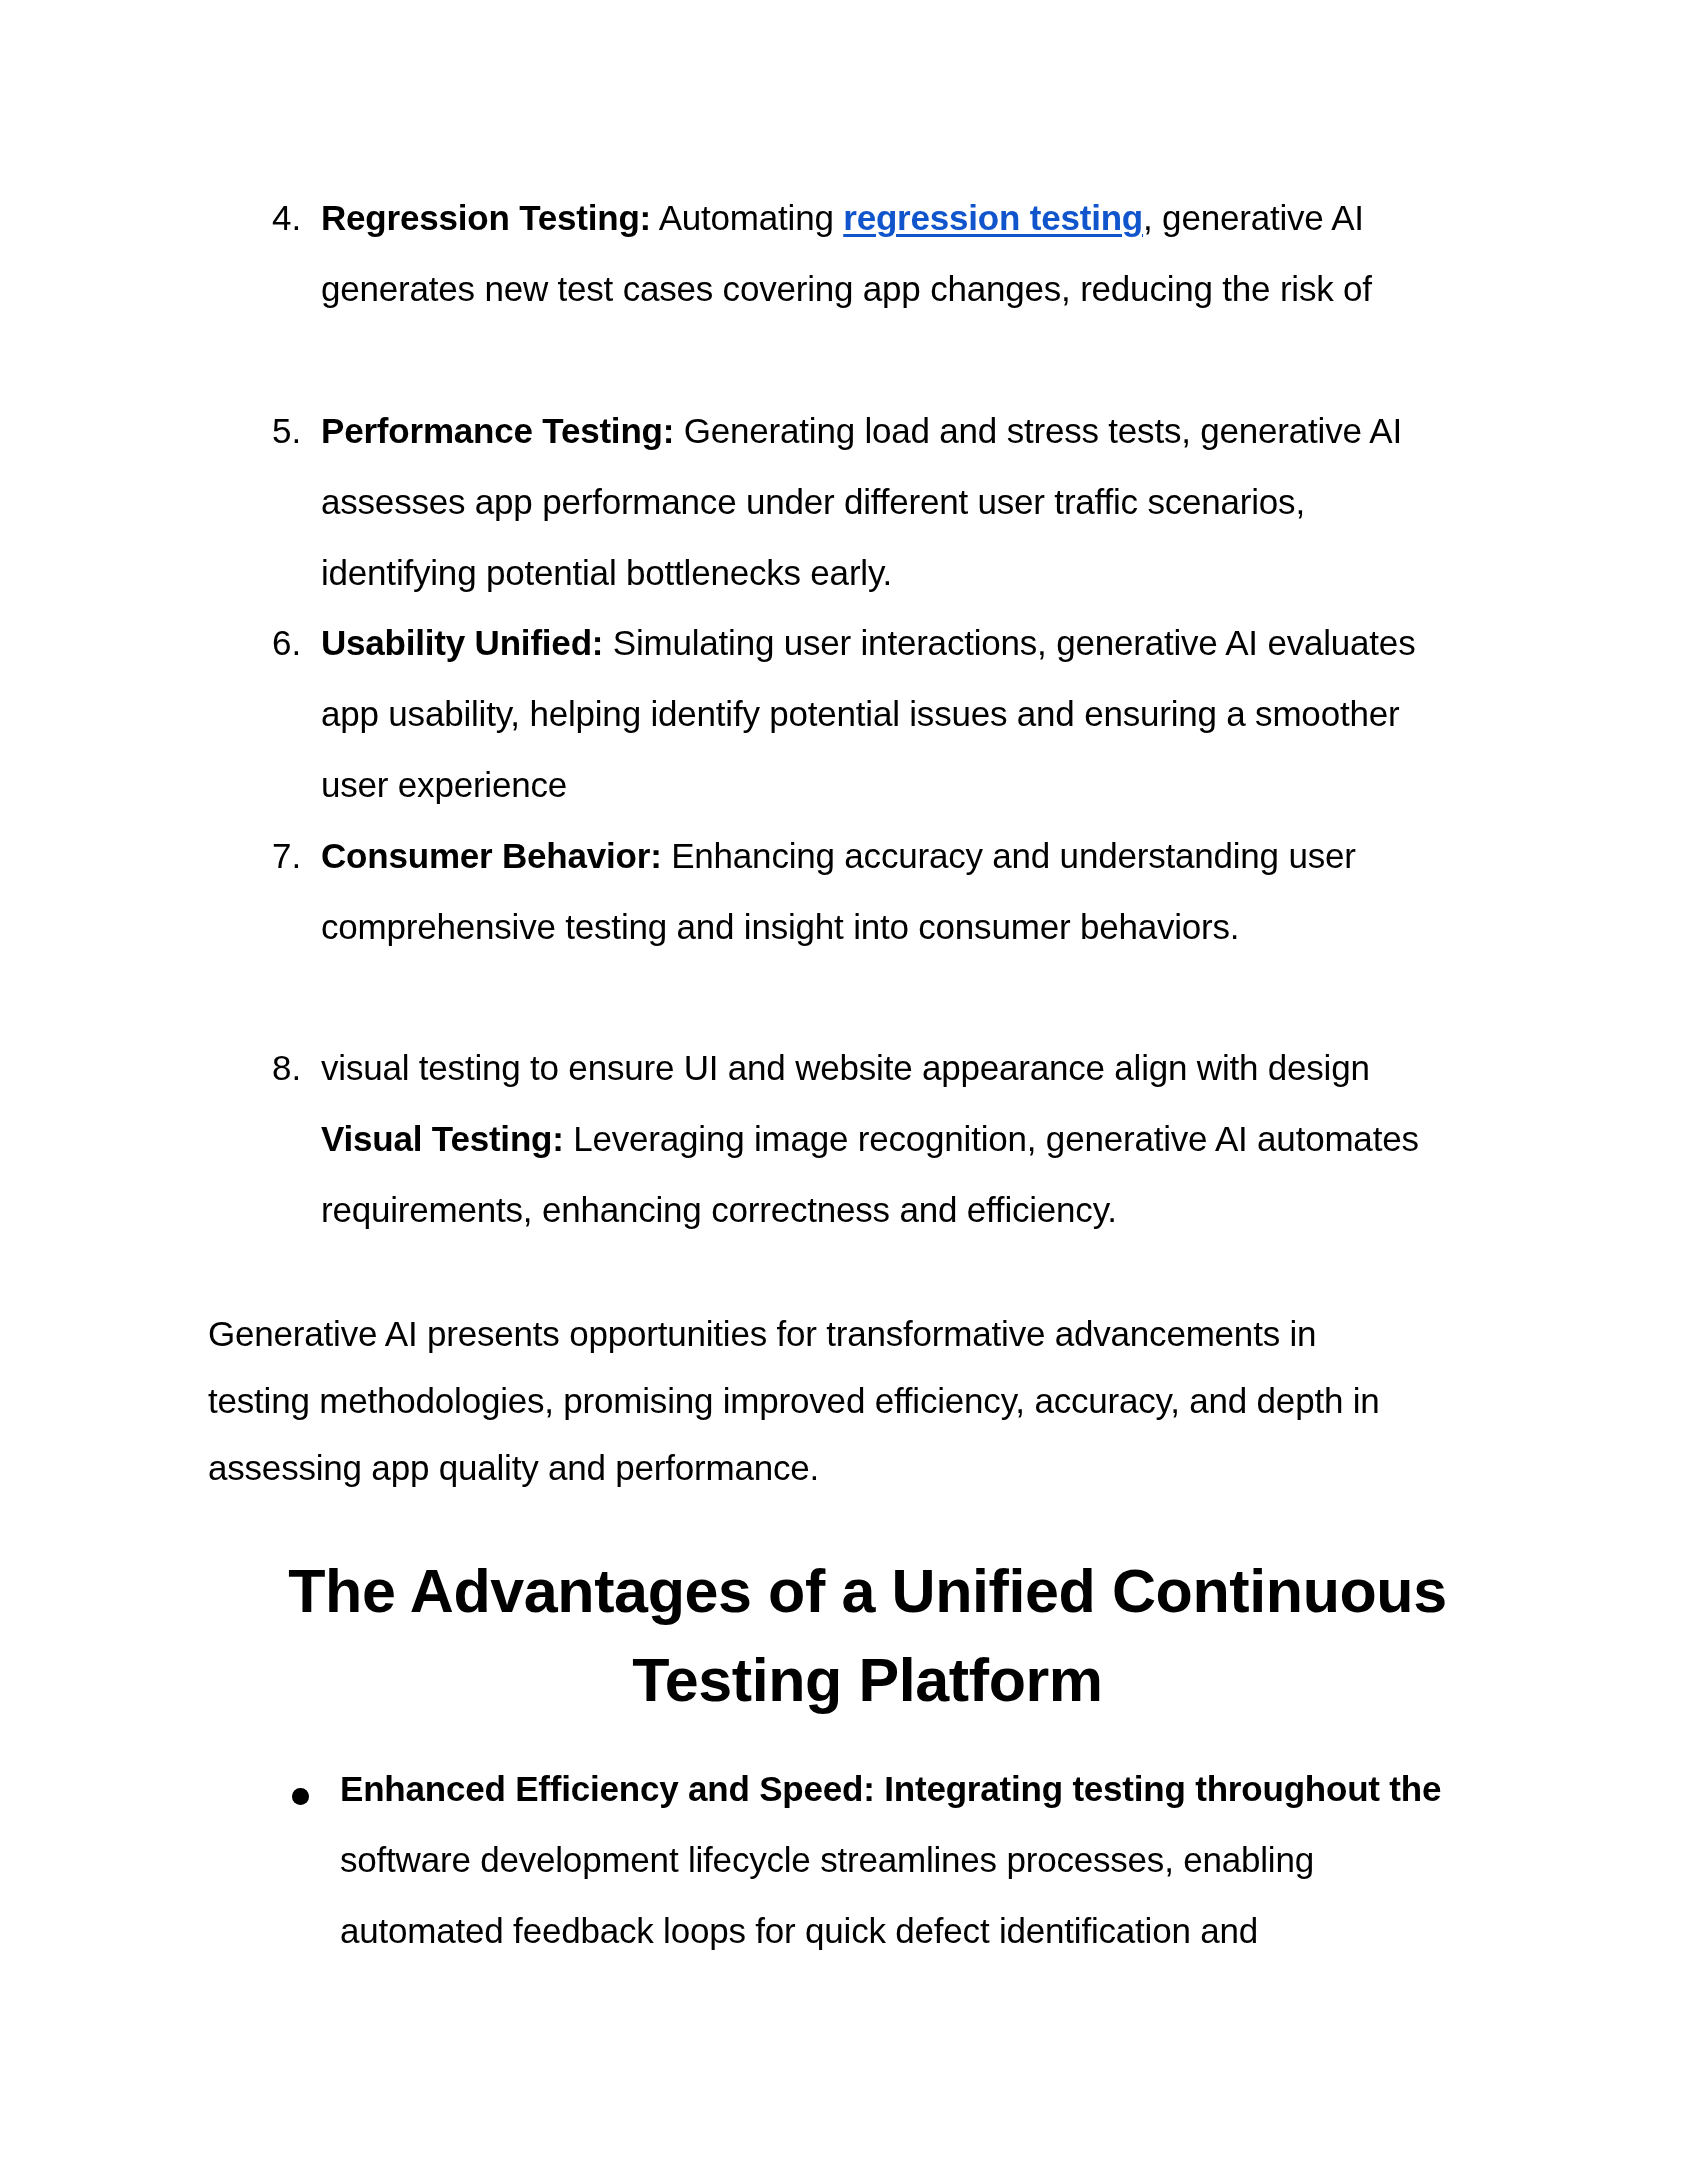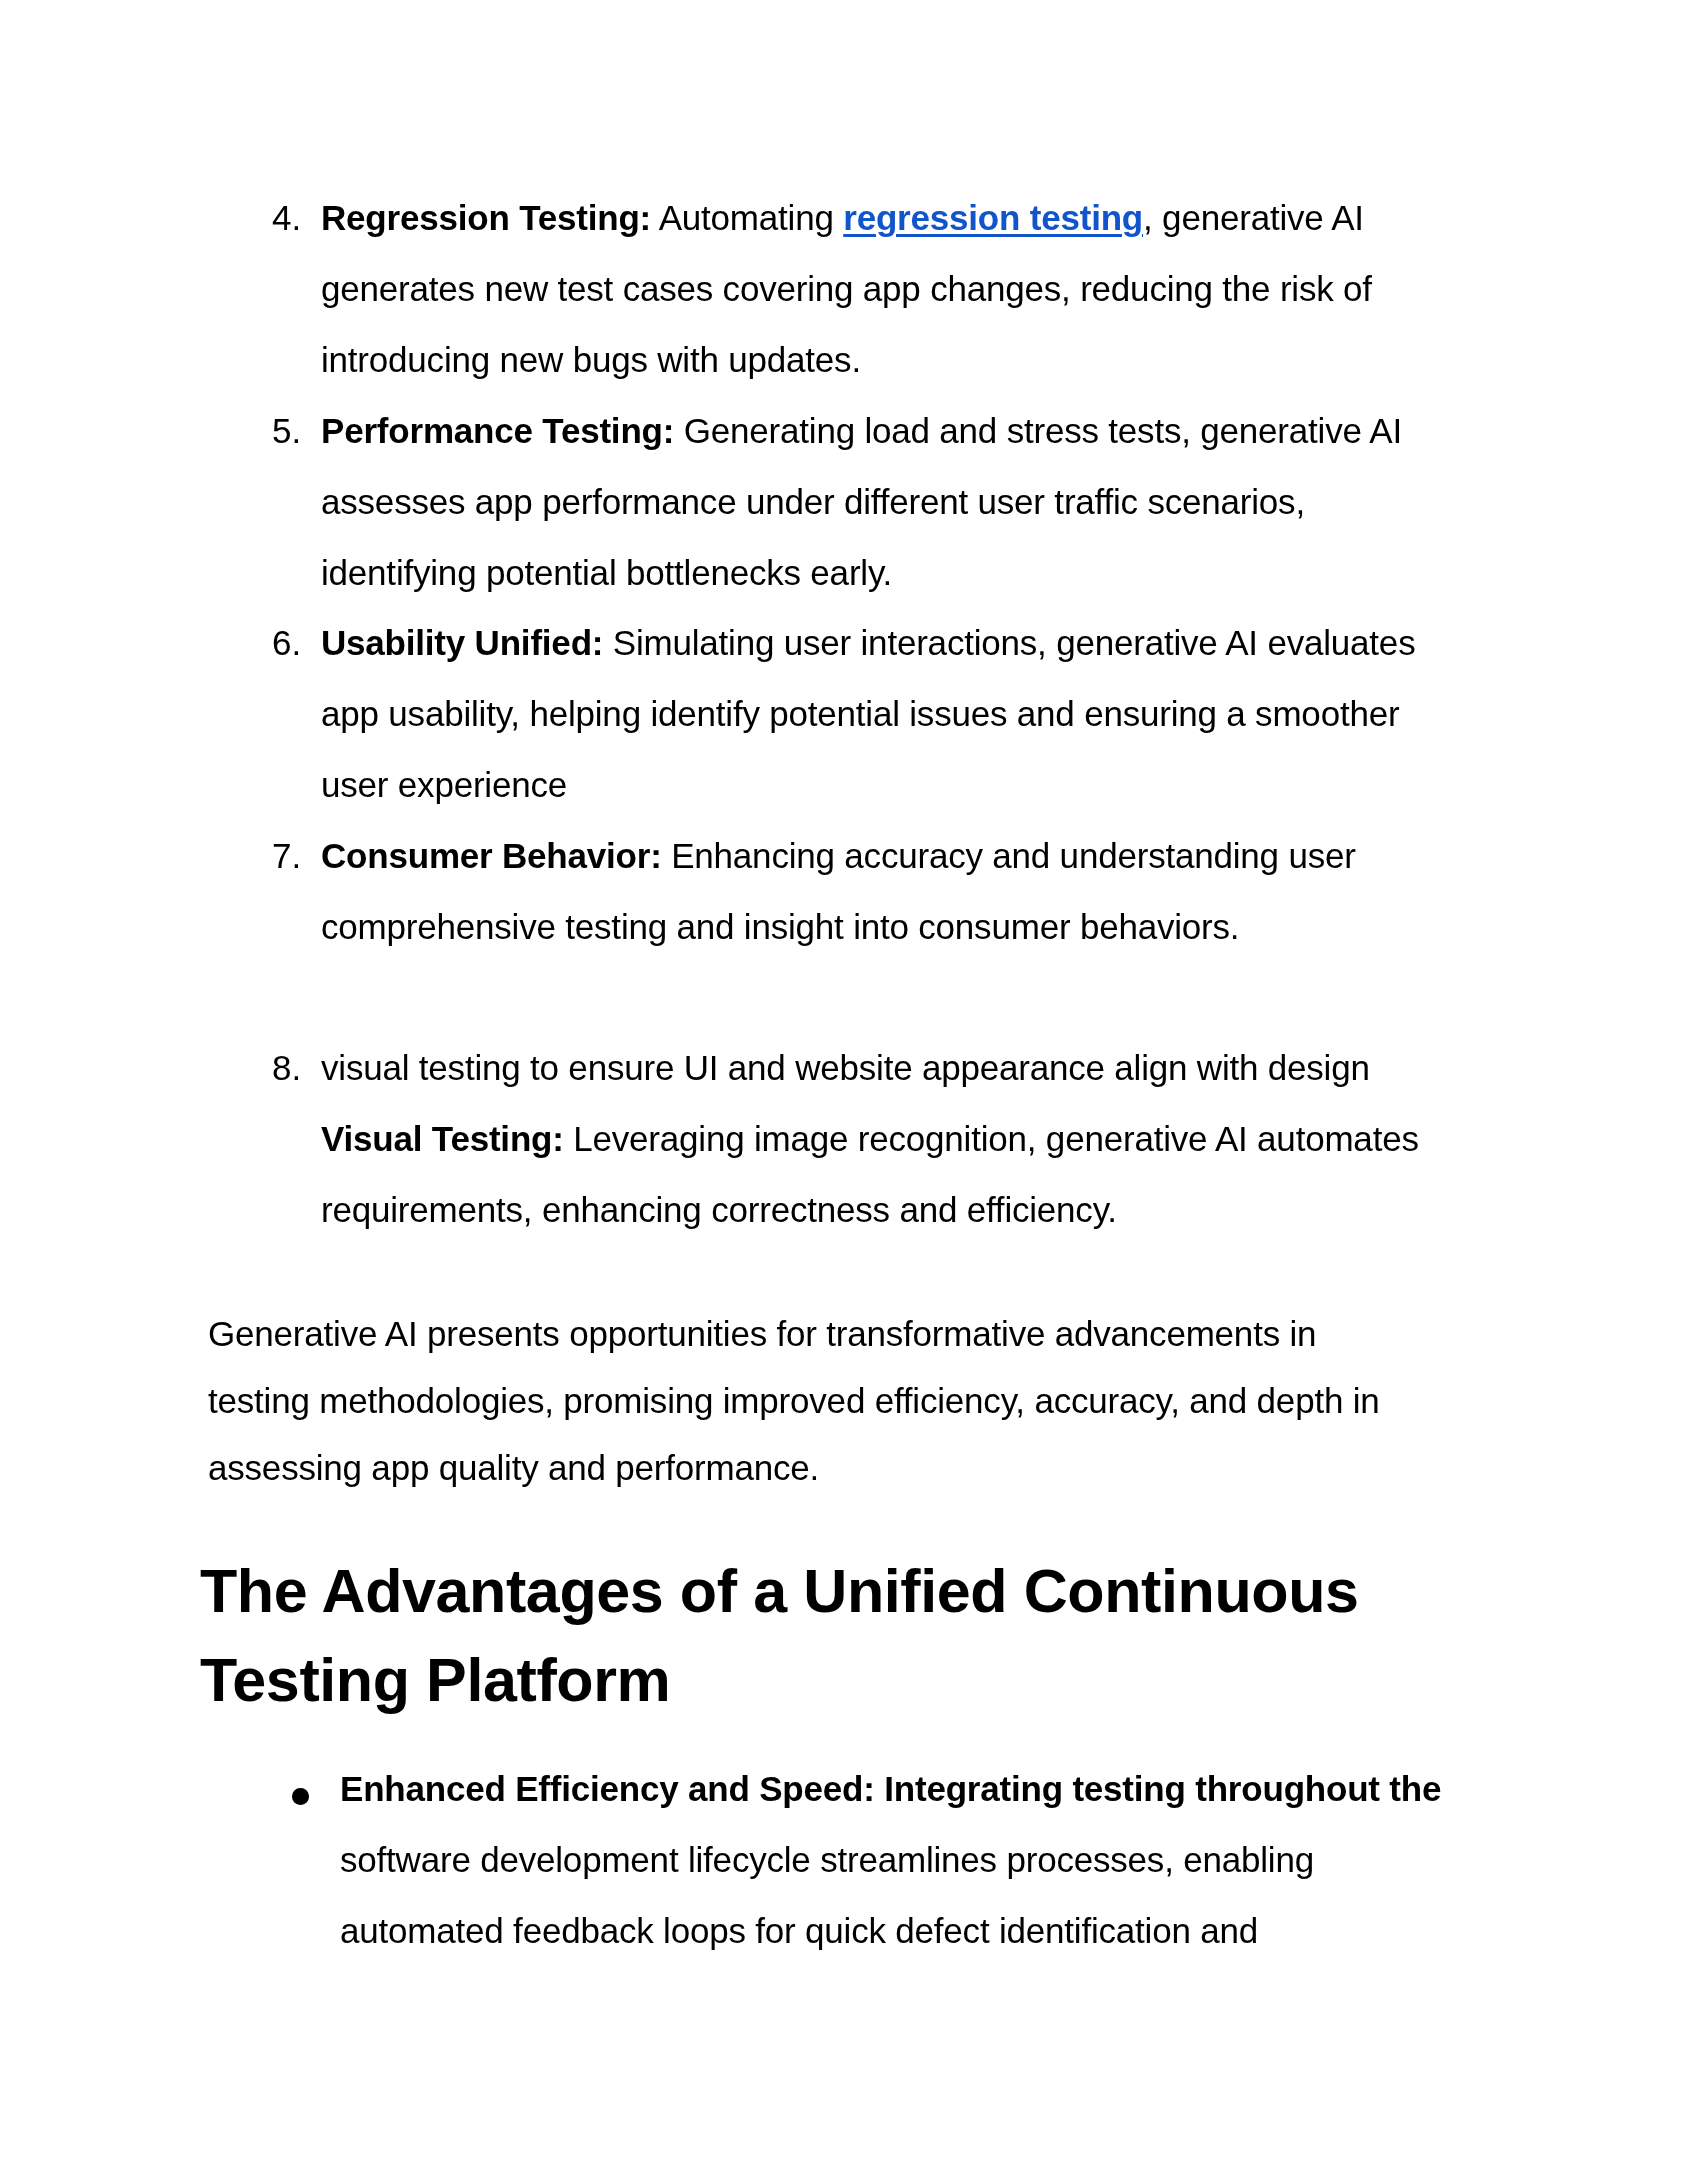--- a/index.html
+++ b/index.html
@@ -83,20 +83,21 @@
       position: absolute;
       left: 200px;
       top: 1547px;
       width: 1335px;
       margin: 0;
       font-family: "Liberation Sans", sans-serif;
       font-weight: bold;
       font-size: 61px;
       line-height: 89px;
       letter-spacing: -0.4px;
+      text-align: center;
     }
     .heading .hline {
       display: block;
       white-space: nowrap;
     }
     
     .ulist {
       position: absolute;
       left: 284px;
       top: 1753px;
@@ -123,21 +124,20 @@
 
 <div class="page">
 
   <div class="olist">
 
     <div class="oitem" style="top:182px;">
       <span class="onum">4.</span>
       <div class="obody">
         <span class="line"><span class="term">Regression Testing:</span><span style="white-space:pre;"> Automating </span><a class="link">regression testing</a><span>, generative AI</span></span>
         <span class="line">generates new test cases covering app changes, reducing the risk of</span>
-        <span class="line">introducing new bugs with updates.</span>
       </div>
     </div>
 
     <div class="oitem" style="top:395px;">
       <span class="onum">5.</span>
       <div class="obody">
         <span class="line"><span class="term">Performance Testing:</span><span style="white-space:pre;"> Generating load and stress tests, generative AI</span></span>
         <span class="line">assesses app performance under different user traffic scenarios,</span>
         <span class="line">identifying potential bottlenecks early.</span>
       </div>

